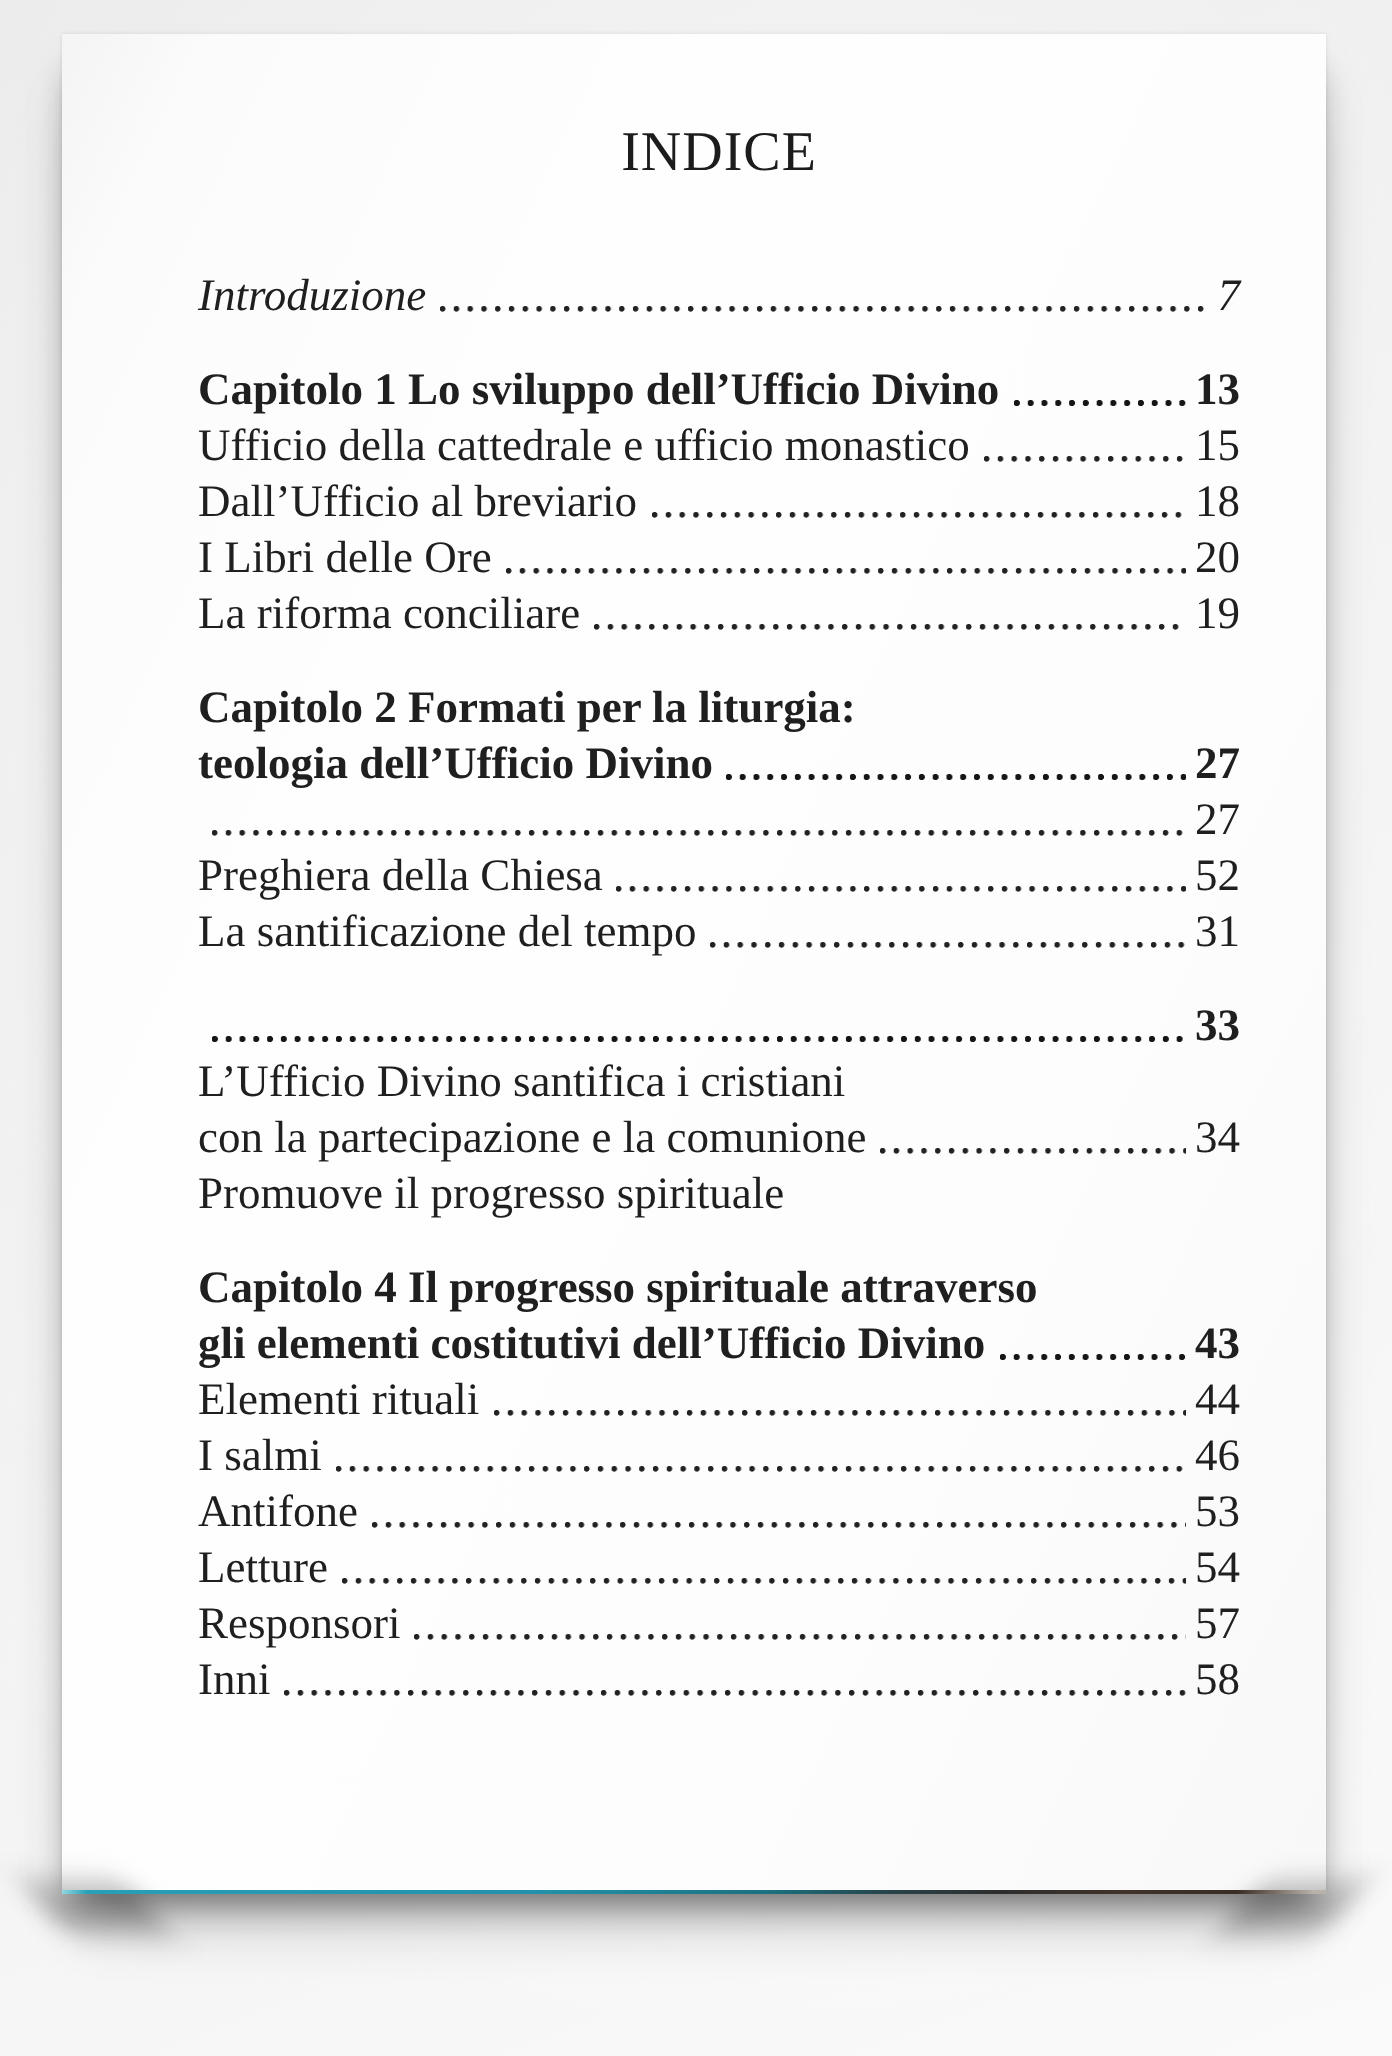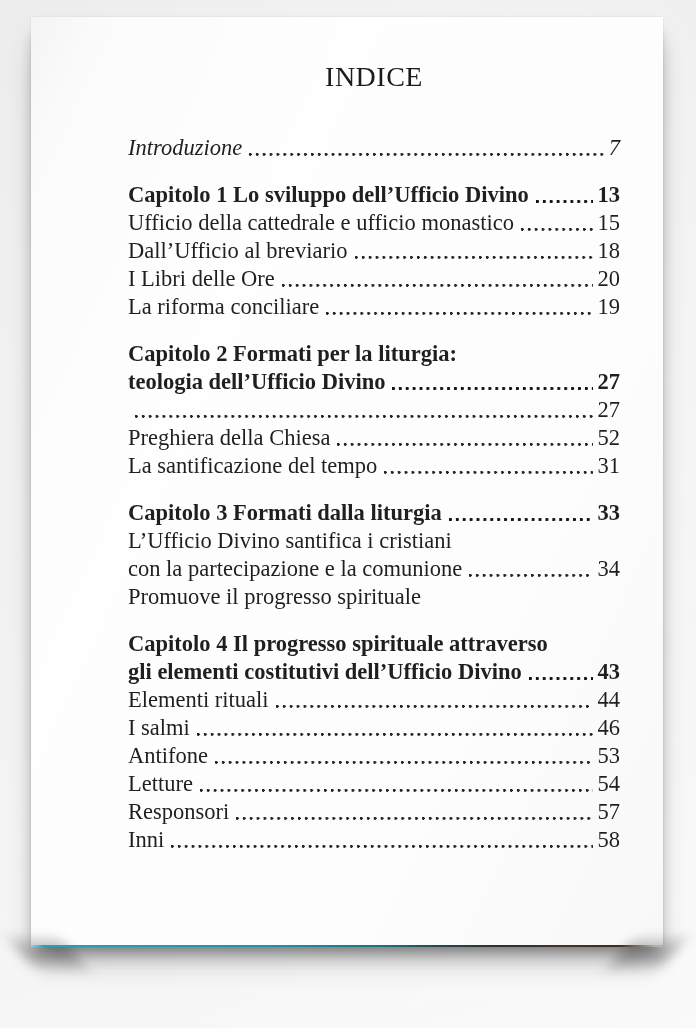--- a/index.html
+++ b/index.html
@@ -34,21 +34,21 @@
       #8fd8e2 0%, var(--edge-teal) 2%, #2391a9 38%, #1b717f 56%,
       #27454c 65%, #2e2e2e 74%, #41332a 84%, var(--edge-dark) 93%, #b9b2ab 99%);
   }
   .corner-shadow{
     position:absolute;bottom:-22px;width:54px;height:26px;
     background:rgba(30,30,30,.30);filter:blur(7px);
   }
   .corner-shadow.left{left:-10px;transform:skewX(38deg);}
   .corner-shadow.right{right:-10px;transform:skewX(-38deg);}
 
-  .content{padding:46px 43px 0 53px;color:var(--text);margin-left:44px;}
+  .content{padding:46px 43px 0 68px;color:var(--text);}
   h1.toc-title{
     font-size:28px;line-height:28px;font-weight:400;letter-spacing:.5px;
     text-align:center;margin:0 0 43px 0;color:#1c1c1c;
   }
   .toc{font-size:22.5px;line-height:28px;}
   .toc-section + .toc-section{margin-top:19px;}
   .toc-section:first-child{margin-bottom:5px;}
   .toc-row{display:flex;align-items:center;}
   .toc-row .label{white-space:nowrap;}
   .toc-row.bold{font-weight:700;}
@@ -125,21 +125,20 @@
             <span class="pg">52</span>
           </div>
           <div class="toc-row">
             <span class="label">La santificazione del tempo</span>
             <span class="leader"></span>
             <span class="pg">31</span>
           </div>
         </div>
         <div class="toc-section">
           <div class="toc-row bold">
-            <span class="label">Capitolo 3 Formati dalla liturgia</span>
             <span class="leader"></span>
             <span class="pg">33</span>
           </div>
           <div class="toc-row">
             <span class="label">L’Ufficio Divino santifica i cristiani</span>
           </div>
           <div class="toc-row">
             <span class="label">con la partecipazione e la comunione</span>
             <span class="leader"></span>
             <span class="pg">34</span>

